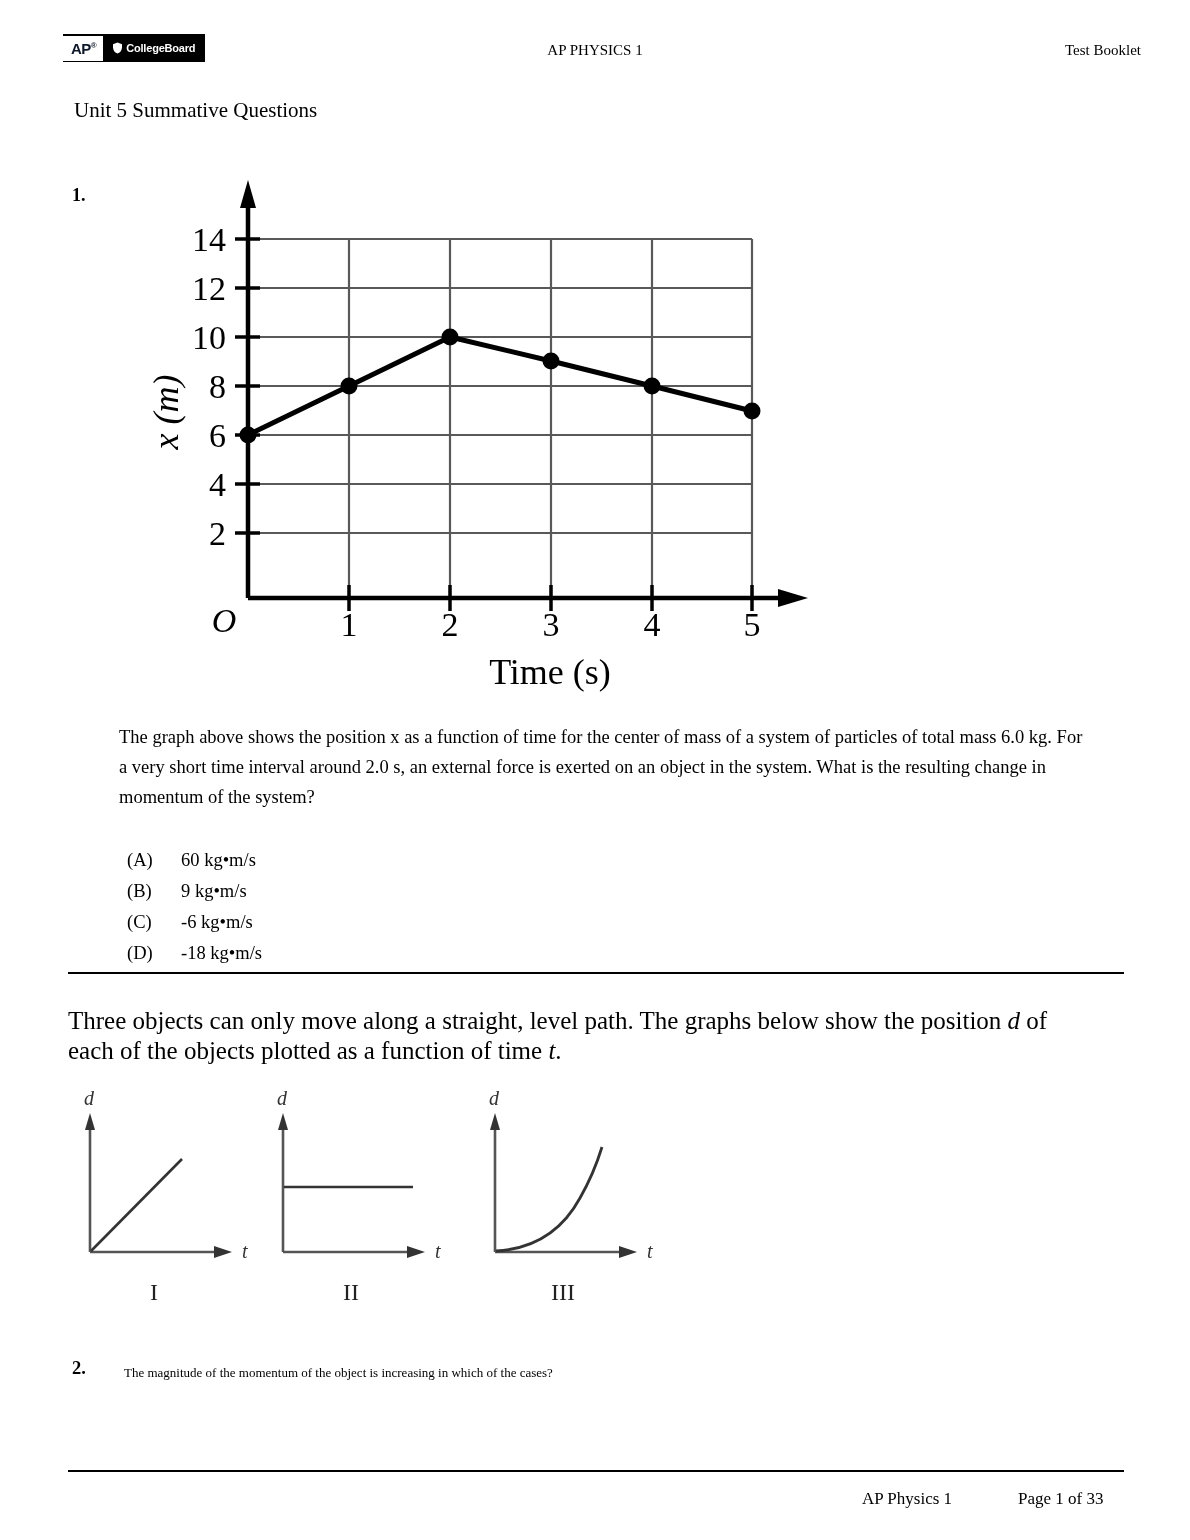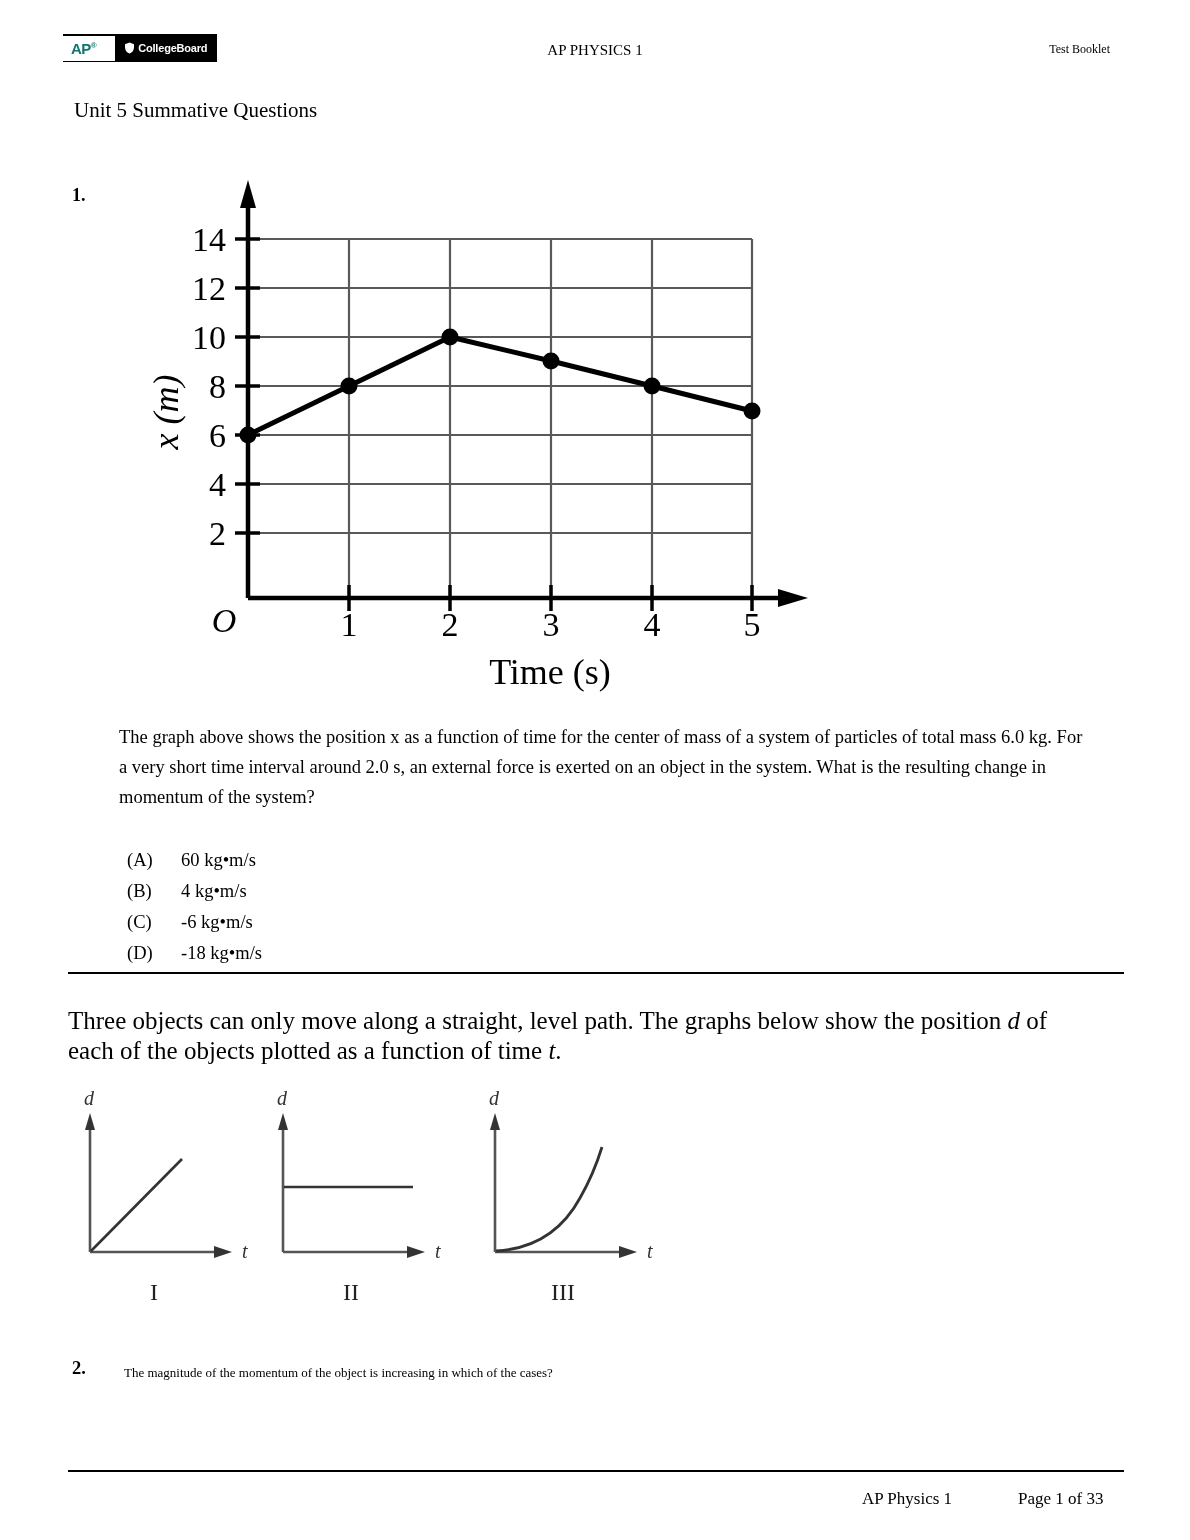--- a/index.html
+++ b/index.html
@@ -29,26 +29,26 @@
     left: 63px;
     top: 0px;
     height: 28px;
     background: #000000;
     display: flex;
     align-items: center;
     padding-right: 10px;
   }
   .ap-logo-box {
     background: #ffffff;
-    color: #0f766e;
+    color: #0f172a;
     font-family: "Liberation Sans", sans-serif;
     font-weight: bold;
     font-size: 15px;
     line-height: 1;
-    padding: 5px 19px 5px 8px;
+    padding: 5px 7px 5px 8px;
     letter-spacing: -0.5px;
   }
   .ap-logo-box sup {
     font-size: 8px;
     vertical-align: super;
   }
   .cb-wrap {
     display: flex;
     align-items: flex-end;
     margin-left: 9px;
@@ -71,23 +71,23 @@
   .hdr-center {
     position: absolute;
     left: 0; right: 0;
     top: 8px;
     text-align: center;
     font-size: 15px;
     font-family: "Liberation Serif", serif;
   }
   .hdr-right {
     position: absolute;
-    right: 80px;
+    right: 49px;
     top: 8px;
-    font-size: 12px;
+    font-size: 15px;
     margin-left: 8px;
   }
 
   
   .doc-title {
     position: absolute;
     left: 74px;
     top: 98px;
     font-size: 21px;
     font-weight: normal;
@@ -322,21 +322,21 @@
 
 <div class="q1-body">The graph above shows the position x as a function of time for the center of mass of a system of particles of total mass 6.0 kg. For a very short time interval around 2.0 s, an external force is exerted on an object in the system. What is the resulting change in momentum of the system?</div>
 
 <div class="choices">
   <div class="choice-row">
     <span class="choice-letter">(A)</span>
     <span class="choice-text">60 kg•m/s</span>
   </div>
   <div class="choice-row">
     <span class="choice-letter">(B)</span>
-    <span class="choice-text">4 kg•m/s</span>
+    <span class="choice-text">9 kg•m/s</span>
   </div>
   <div class="choice-row">
     <span class="choice-letter">(C)</span>
     <span class="choice-text">-6 kg•m/s</span>
   </div>
   <div class="choice-row">
     <span class="choice-letter">(D)</span>
     <span class="choice-text">-18 kg•m/s</span>
   </div>
 </div>

